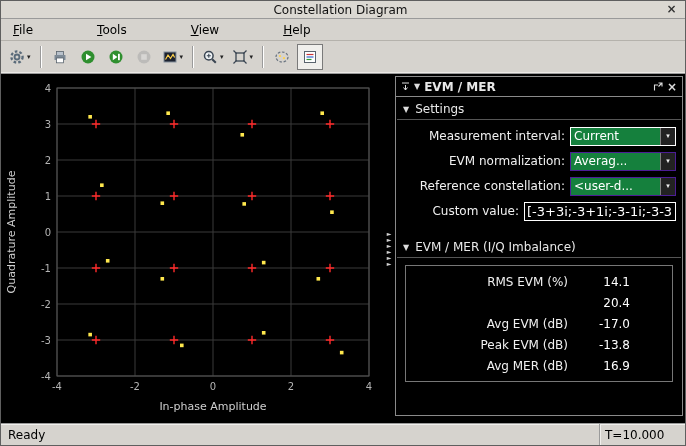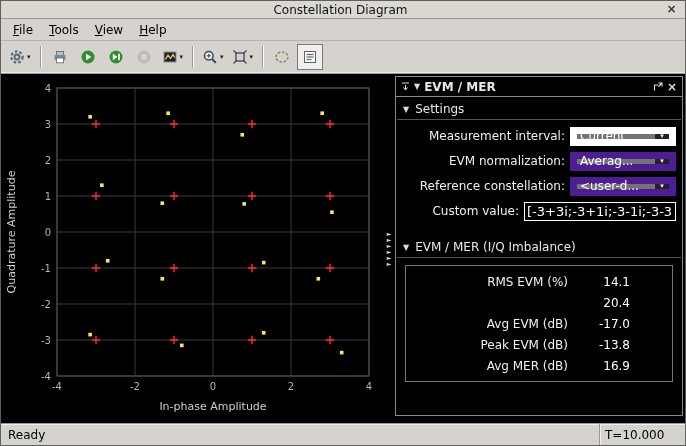--- a/index.html
+++ b/index.html
@@ -34,20 +34,21 @@
     font-size:12px; font-weight:bold; color:#333; cursor:default;
   }
 
   
   .menubar {
     height:22px; flex:0 0 22px;
     display:flex; align-items:center;
     padding-left:4px;
     border-bottom:1px solid #b5b2ac;
     background:#d6d3ce;
+    gap:48px;
   }
   .menu-item { padding:3px 8px; cursor:default; }
   .menu-item .u { text-decoration:underline; }
 
   
   .toolbar {
     height:33px; flex:0 0 33px;
     display:flex; align-items:center;
     padding:2px 5px; gap:2px;
     background:#d6d3ce;
@@ -107,21 +108,21 @@
     margin:0 1px;
   }
   .tri { font-size:8px; color:#ddd; }
 
   .settings-rows { padding:6px 6px 4px 4px; display:flex; flex-direction:column; gap:5px; }
   .s-row { display:flex; align-items:center; gap:5px; height:20px; }
   .s-label { flex:1; text-align:right; white-space:nowrap; color:#f0f0f0; }
   .select {
     width:106px; flex:0 0 106px; height:19px;
     display:flex; align-items:center;
-    background:#737373; border:7px solid #4c1d95;
+    background:#15803d; border:1px solid #4c1d95;
   }
   .select.focused { border-color:#fff; }
   .select .val {
     flex:1; padding:0 3px; overflow:hidden; white-space:nowrap; color:#fff;
   }
   .select .arrow-btn {
     width:15px; height:100%;
     display:flex; align-items:center; justify-content:center;
     font-size:7px; color:#eee; background:#222;
     border-left:1px solid #7d7d7d;

